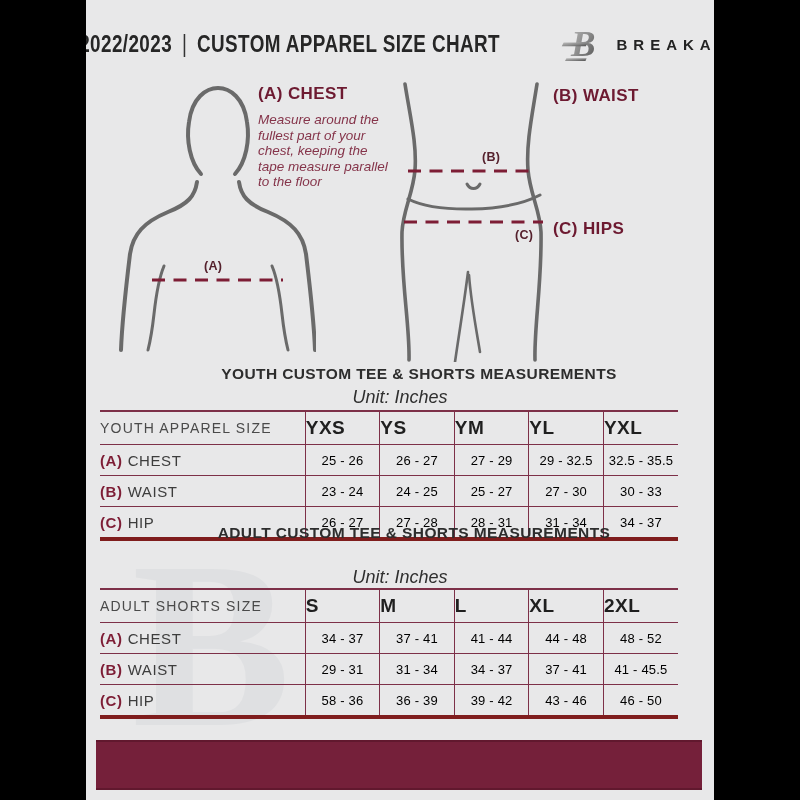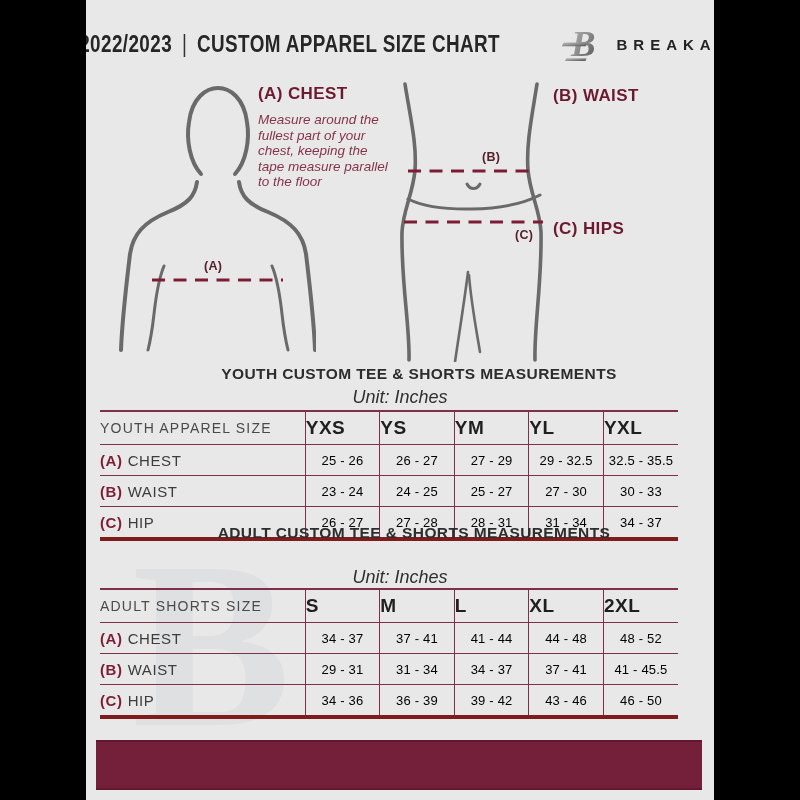--- a/index.html
+++ b/index.html
@@ -225,21 +225,21 @@
         <tr>
           <td class="row-label"><span class="key">(B)</span><span>WAIST</span></td>
           <td class="val col-size">29 - 31</td>
           <td class="val col-size">31 - 34</td>
           <td class="val col-size">34 - 37</td>
           <td class="val col-size">37 - 41</td>
           <td class="val col-size">41 - 45.5</td>
         </tr>
         <tr>
           <td class="row-label"><span class="key">(C)</span><span>HIP</span></td>
-          <td class="val col-size">34 - 36</td>
+          <td class="val col-size">58 - 36</td>
           <td class="val col-size">36 - 39</td>
           <td class="val col-size">39 - 42</td>
           <td class="val col-size">43 - 46</td>
           <td class="val col-size">46 - 50</td>
         </tr>
       </tbody>
         </table>
     </div>
 
     <div class="footer-bar"></div>

